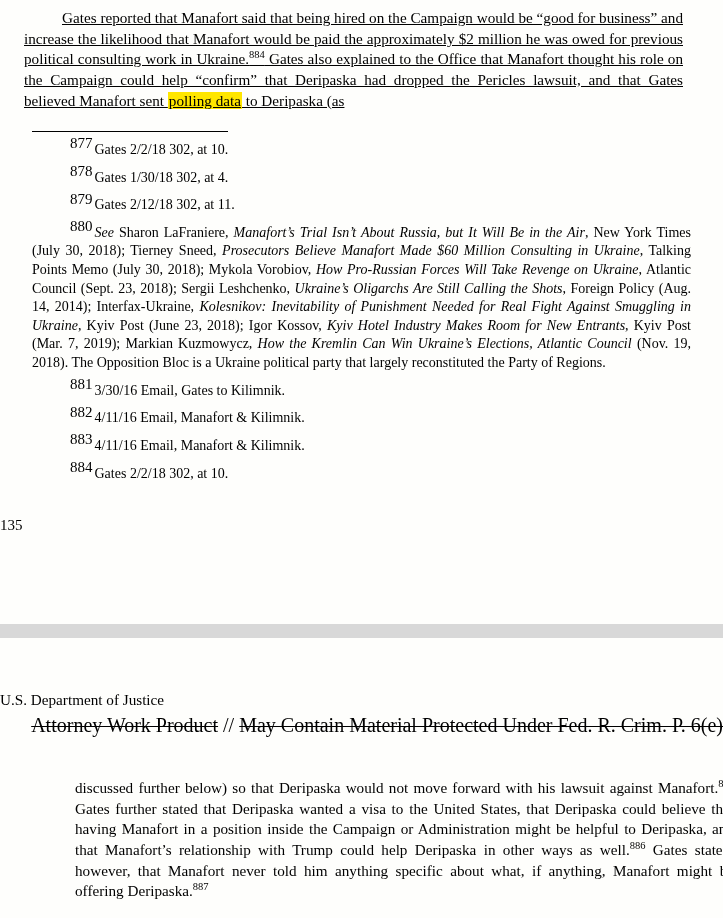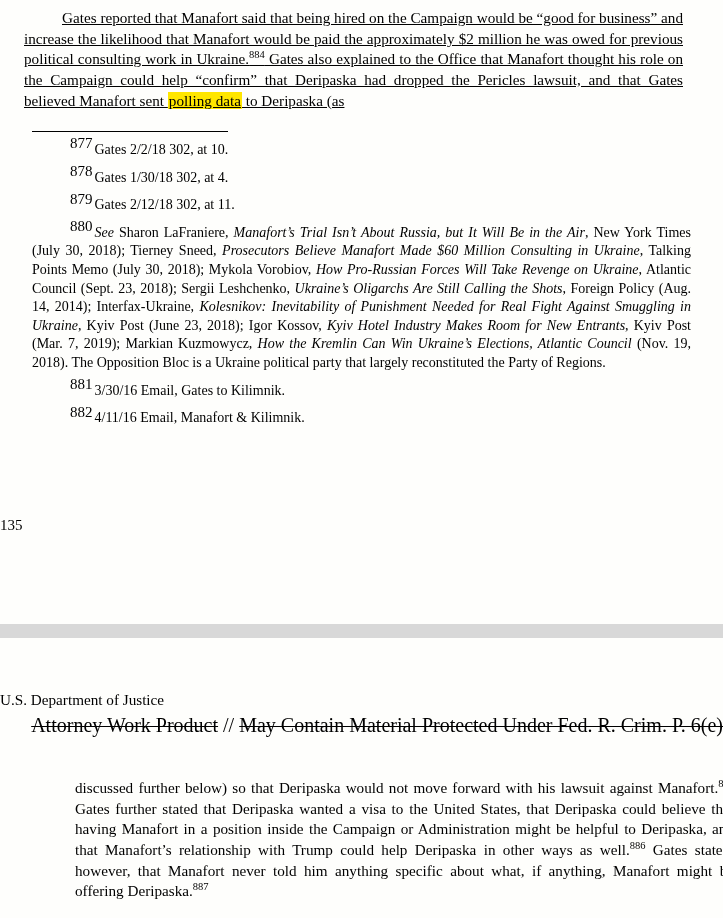--- a/index.html
+++ b/index.html
@@ -146,20 +146,22 @@
 
   <div class="fn-rule"></div>
 
   <div class="footnotes">
     <p class="fn"><span class="num">877</span><span>Gates 2/2/18 302, at 10.</span></p>
     <p class="fn"><span class="num">878</span><span>Gates 1/30/18 302, at 4.</span></p>
     <p class="fn"><span class="num">879</span><span>Gates 2/12/18 302, at 11.</span></p>
     <p class="fn block"><span class="num">880</span><span id="fn880"><span class="it">See</span><span> Sharon LaFraniere, </span><span class="it">Manafort’s Trial Isn’t About Russia, but It Will Be in the Air</span><span>, New York Times (July 30, 2018); Tierney Sneed, </span><span class="it">Prosecutors Believe Manafort Made $60 Million Consulting in Ukraine</span><span>, Talking Points Memo (July 30, 2018); Mykola Vorobiov, </span><span class="it">How Pro-Russian Forces Will Take Revenge on Ukraine</span><span>, Atlantic Council (Sept. 23, 2018); Sergii Leshchenko, </span><span class="it">Ukraine’s Oligarchs Are Still Calling the Shots</span><span>, Foreign Policy (Aug. 14, 2014); Interfax-Ukraine, </span><span class="it">Kolesnikov: Inevitability of Punishment Needed for Real Fight Against Smuggling in Ukraine</span><span>, Kyiv Post (June 23, 2018); Igor Kossov, </span><span class="it">Kyiv Hotel Industry Makes Room for New Entrants</span><span>, Kyiv Post (Mar. 7, 2019); Markian Kuzmowycz, </span><span class="it">How the Kremlin Can Win Ukraine’s Elections, Atlantic Council</span><span> (Nov. 19, 2018).  The Opposition Bloc is a Ukraine political party that largely reconstituted the Party of Regions.</span></span></p>
     <p class="fn"><span class="num">881</span><span>3/30/16 Email, Gates to Kilimnik.</span></p>
     <p class="fn"><span class="num">882</span><span>4/11/16 Email, Manafort &amp; Kilimnik.</span></p>
+    <p class="fn"><span class="num">883</span><span>4/11/16 Email, Manafort &amp; Kilimnik.</span></p>
+    <p class="fn"><span class="num">884</span><span>Gates 2/2/18 302, at 10.</span></p>
   </div>
 
   <div class="page-num">135</div>
 </div>
 
 <div class="page-gap"></div>
 
 <div class="page page-two">
   <div class="doj-header">U.S. Department of Justice</div>
   <div class="doj-sub"><span class="strike">Attorney Work Product</span><span> // </span><span class="strike">May Contain Material Protected Under Fed. R. Crim. P. 6(e)</span></div>

